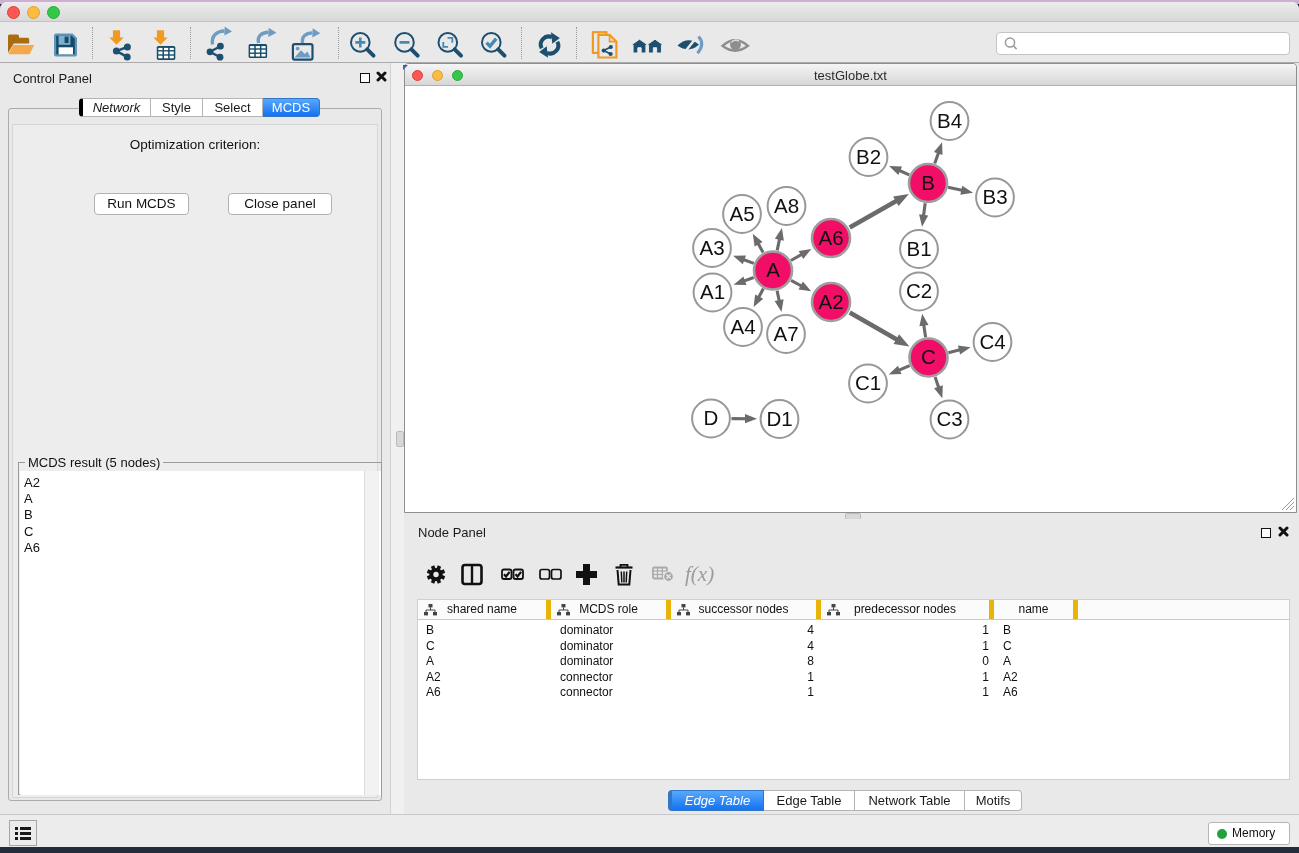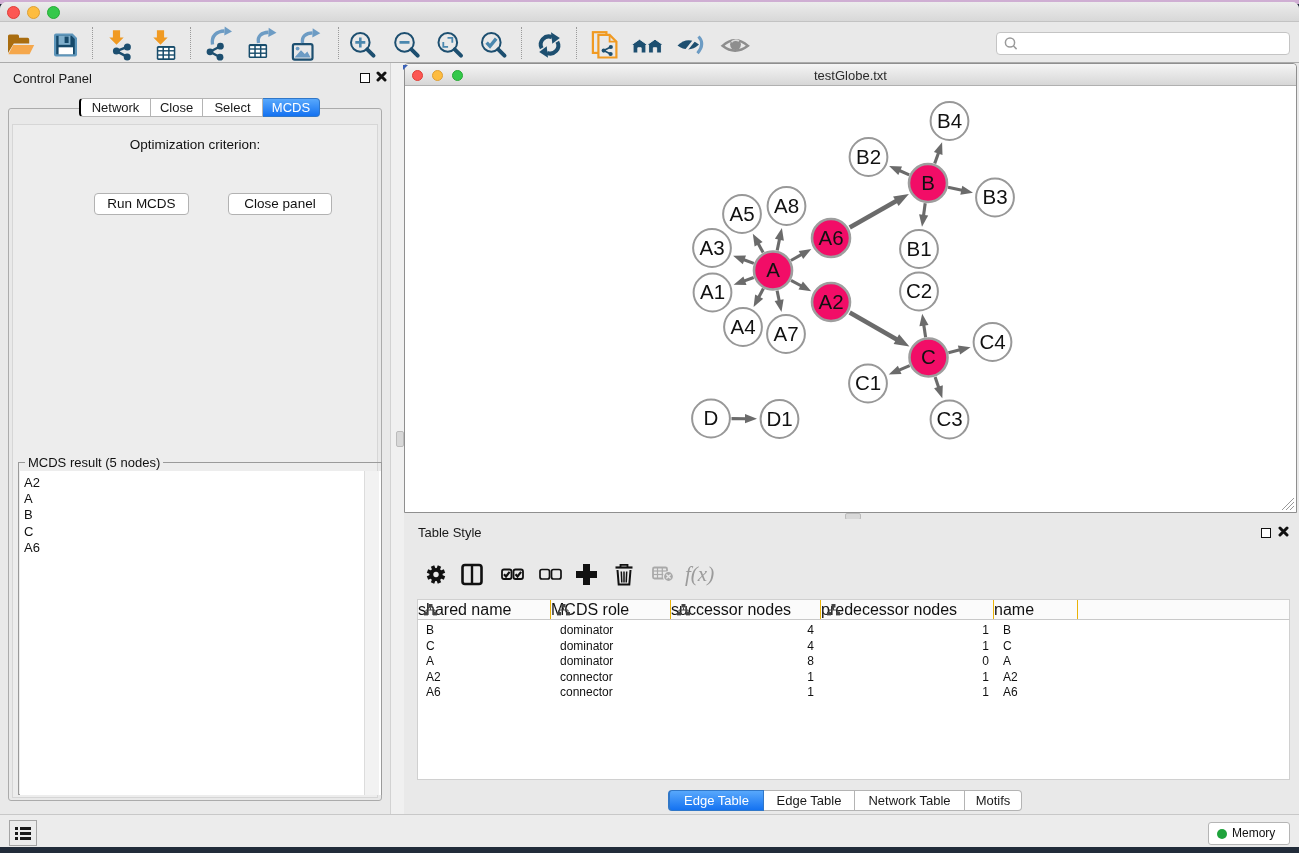--- a/index.html
+++ b/index.html
@@ -18,21 +18,21 @@
 #toolbar { position:absolute; left:0; top:20px; width:100%; height:41px; background:#e9e9e9; border-bottom:1px solid #ababab; }
 #toolbar svg { position:absolute; top:0; left:0; }
 .sep { position:absolute; top:5px; width:0; height:32px; border-left:1px dotted #9a9a9a; }
 #search { position:absolute; left:996px; top:10px; width:294px; height:23px; background:#fff; border:1px solid #c4c4c4; border-radius:4px; }
 
 #cpanel { position:absolute; left:0; top:61px; width:391px; height:751px; background:#e9e9e9; border-right:1px solid #d2d2d2; }
 #cpanel .title { position:absolute; left:13px; top:8px; font-size:13px; color:#1a1a1a; }
 .wicons { position:absolute; font-size:12px; color:#111; }
 #tabs { position:absolute; left:79px; top:35px; height:19px; z-index:5; }
 .tab { position:relative; float:left; height:19px; line-height:18px; font-size:13px; color:#1a1a1a; background:#fff; border:1px solid #b4b4b4; border-left:none; padding:0 10px; text-align:center; }
-.tab.first { border-left:2px solid #000000; border-radius:4px 0 0 4px; }
+.tab.first { border-left:4px solid #000000; border-radius:4px 0 0 4px;font-style:italic; }
 .tab.last { border-radius:0 4px 4px 0; }
 .tab.sel { background:linear-gradient(#58a8fc,#1472f1); color:#fff; border-color:#3077c8; }
 #tabbox { position:absolute; left:8px; top:45px; width:374px; height:693px; border:1px solid #ababab; border-radius:3px; }
 #mcdspane { position:absolute; left:3px; top:15px; width:366px; height:674px; background:#ededed; border:1px solid #d6d6d6; }
 #optlabel { position:absolute; left:0; top:12px; width:100%; text-align:center; font-size:13.5px; color:#111; }
 #combo { position:absolute; left:31px; top:34px; width:311px; height:21px; background:#fff; border:1px solid #ababab; border-radius:4px; font-size:13.5px; color:#111; text-align:center; line-height:19px; }
 #combo .stepper { position:absolute; right:-1px; top:-1px; width:21px; height:21px; border-radius:0 4px 4px 0; background:linear-gradient(#5babfd,#1673f2); }
 .btn { position:absolute; top:68px; height:22px; background:#fff; border:1px solid #b2b2b2; border-radius:4px; font-size:13.5px; color:#111; text-align:center; line-height:20px; }
 #runbtn { left:81px; width:95px; }
 #closebtn { left:190px; width:104px;margin-left:25px; }
@@ -49,21 +49,21 @@
 #nettitle .ttext { position:absolute; top:4px; left:0; width:100%; text-align:center; font-size:13px; color:#2b2b2b; }
 #netcanvas { position:absolute; left:0; top:23px; width:891px; height:425px; background:#fff; overflow:hidden; }
 
 .vhandle { position:absolute; left:396px; top:429px; width:8px; height:16px; background:#d8d8d8; border:1px solid #bbb; border-radius:2px; }
 .hhandle { position:absolute; left:845px; top:511px; width:16px; height:7px; background:#d8d8d8; border:1px solid #bbb; border-radius:2px; }
 
 #tpanel { position:absolute; left:404px; top:517px; width:895px; height:295px; background:#e9e9e9; }
 #tpanel .title { position:absolute; left:14px; top:6px; font-size:13px; color:#1a1a1a; }
 #ttools { position:absolute; left:13px; top:36px; width:869px; height:35px; }
 #thead { position:absolute; left:13px; top:80px; width:873px; height:21px; background:#fbfbfb; border:1px solid #d0d0d0; border-bottom:1px solid #c9c9c9; }
-.hcell { position:absolute; top:0; height:19px; border-right:1px solid #eab308; font-size:16px; color:#111; line-height:19px; }
+.hcell { position:absolute; top:0; height:19px; border-right:5px solid #eab308; font-size:12px; color:#111; text-align:center; line-height:19px; }
 #tbody { position:absolute; left:13px; top:101px; width:873px; height:160px; background:#fff; border:1px solid #d0d0d0; border-top:none; font-size:12px; color:#111; }
 .trow { position:absolute; left:0; width:100%; height:16px; line-height:16px; }
 .tc { position:absolute; top:0; }
 
 #btabs { position:absolute; left:264px; top:271px; height:21px; z-index:5; }
 #btabs .tab { height:21px; line-height:20px; padding:0 12px; }
 
 #statusbar { position:absolute; left:0; top:812px; width:1299px; height:33px; background:#ececec; border-top:1px solid #c8c8c8; }
 #listbtn { position:absolute; left:9px; top:5px; width:28px; height:26px; background:#ececec; border:1px solid #a5a5a5; }
 #membtn { position:absolute; right:9px; top:7px; width:82px; height:23px; background:#fff; border:1px solid #b5b5b5; border-radius:3px; font-size:12px; color:#111; line-height:21px; }
@@ -189,21 +189,21 @@
       </div>
   </div>
   <div id="cpanel">
     <div class="title">Control Panel</div>
     <div class="wicons" style="left:360px;top:10px;width:10px;height:10px;border:1.6px solid #111;background:#fff;"></div>
     <div class="wicons" style="left:376px;top:8px;"><svg width="11" height="11">
           <path d="M2 2 L9 9 M9 2 L2 9" stroke="#111" stroke-width="3" stroke-linecap="round"></path>
         </svg></div>
     <div id="tabs">
       <div class="tab first" style="width:72px;padding:0">Network</div>
-        <div class="tab" style="width:52px;padding:0">Close</div>
+        <div class="tab" style="width:52px;padding:0">Style</div>
         <div class="tab" style="width:60px;padding:0">Select</div>
         <div class="tab sel last" style="width:57px;padding:0">MCDS</div>
     </div>
     <div id="tabbox">
       <div id="mcdspane">
         <div id="optlabel">Optimization criterion:</div>
         <div class="btn" id="runbtn">Run MCDS</div>
         <div class="btn" id="closebtn">Close panel</div>
         <div id="resultbox">
           <div id="resultlist">A2<br>A<br>B<br>C<br>A6</div>
@@ -312,21 +312,21 @@
             <line x1="6" y1="14" x2="14" y2="6"></line>
             <line x1="10" y1="14" x2="14" y2="10"></line>
           </g>
         </svg>
     </div>
   </div>
   <div style="position:absolute;left:391px;top:61px;width:13px;height:751px;background:#f0f0f0;"></div>
     <div class="vhandle"></div>
   <div class="hhandle"></div>
   <div id="tpanel">
-    <div class="title">Table Style</div>
+    <div class="title">Node Panel</div>
     <div class="wicons" style="left:857px;top:9px;width:10px;height:10px;border:1.6px solid #111;background:#fff;"></div>
     <div class="wicons" style="left:874px;top:7px;"><svg width="11" height="11">
           <path d="M2 2 L9 9 M9 2 L2 9" stroke="#111" stroke-width="3" stroke-linecap="round"></path>
         </svg></div>
     <div id="ttools"><svg width="869" height="38">
           <circle cx="19" cy="19.5" r="6.6" fill="#111111"></circle>
           <line x1="22.7" y1="21.0" x2="27.5" y2="23.0" stroke="#111111" stroke-width="3.6"></line>
           <line x1="20.5" y1="23.2" x2="22.5" y2="28.0" stroke="#111111" stroke-width="3.6"></line>
           <line x1="17.5" y1="23.2" x2="15.5" y2="28.0" stroke="#111111" stroke-width="3.6"></line>
           <line x1="15.3" y1="21.0" x2="10.5" y2="23.0" stroke="#111111" stroke-width="3.6"></line>

